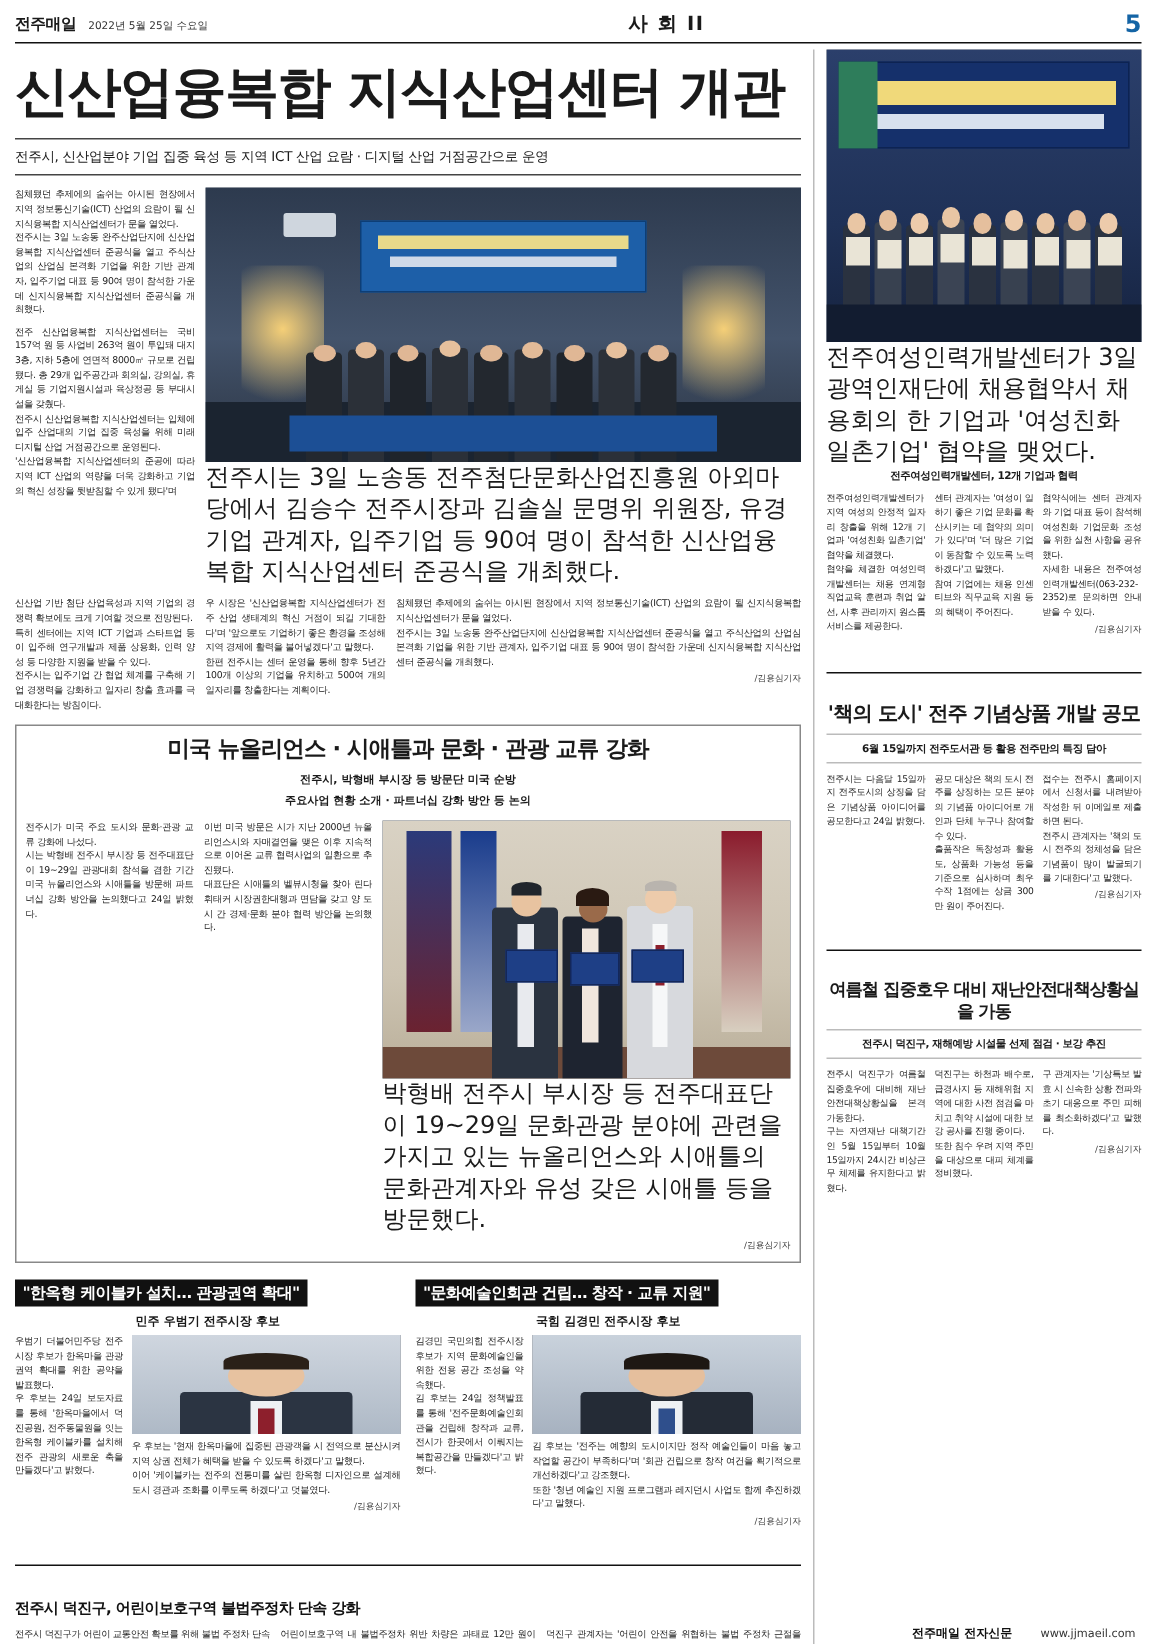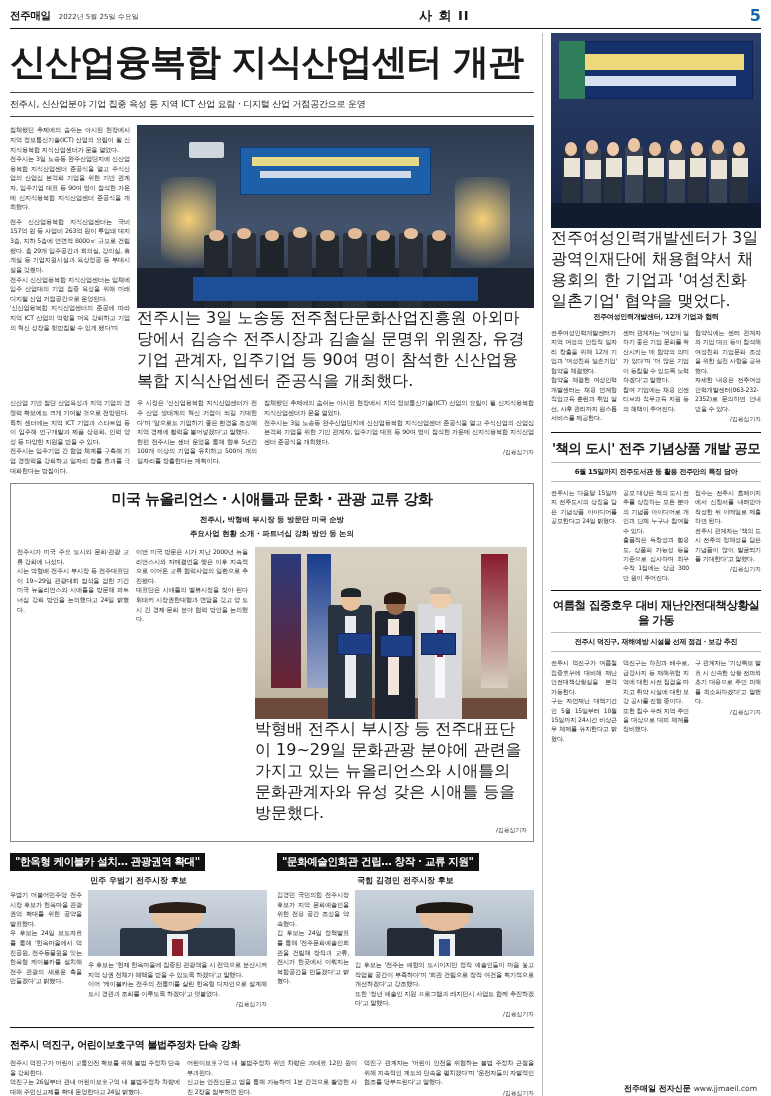--- a/index.html
+++ b/index.html
@@ -63,34 +63,34 @@
   .box-sub { font-size: 7.4px; text-align: center; margin-top: 5px; line-height: 1.6; font-weight: bold; }
 
   .kicker {
     background: #111; color: #fff; font-size: 10.5px; font-weight: bold;
     display: inline-block; padding: 2px 5px; letter-spacing: -0.4px;
   }
   .two-up { display: flex; gap: 10px; margin-top: 8px; }
   .two-up > div { flex: 1; }
   .cand-name { font-size: 8px; font-weight: bold; text-align: center; margin: 4px 0 4px 0; }
 
-  .rule-top { border-top: 1.2px solid #111; margin-top: 8px; padding-top: 5px; }
+  .rule-top { border-top: 1.2px solid #111; margin-top: 24px; padding-top: 16px; }
 
   
   .r-title { font-size: 13.5px; font-weight: bold; text-align: center; letter-spacing: -0.6px; margin: 6px 0 4px; }
   .r-sub { font-size: 7px; text-align: center; font-weight: bold; margin-bottom: 6px; letter-spacing: -0.3px; }
   .r-body { font-size: 6.1px; line-height: 1.55; text-align: justify; letter-spacing: -0.2px; color: #222; }
   .r-cols { display: flex; gap: 6px; }
 
   .footer {
     position: absolute; left: 0; right: 0; bottom: 2px;
     text-align: right; padding-right: 14px;
     font-size: 8px; font-weight: bold; color: #111;
   }
-  .footer .url { font-weight: normal; color: #333; margin-left: 0; font-size: 7.5px; }
+  .footer .url { font-weight: normal; color: #333; margin-left: 16px; font-size: 7.5px; }
 </style>
 </head>
 <body>
 
 <div class="page">
 
   <div class="masthead">
     <div class="mast-left">
       <span class="mast-title">전주매일</span>
       <span class="mast-date">2022년 5월 25일 수요일</span>

